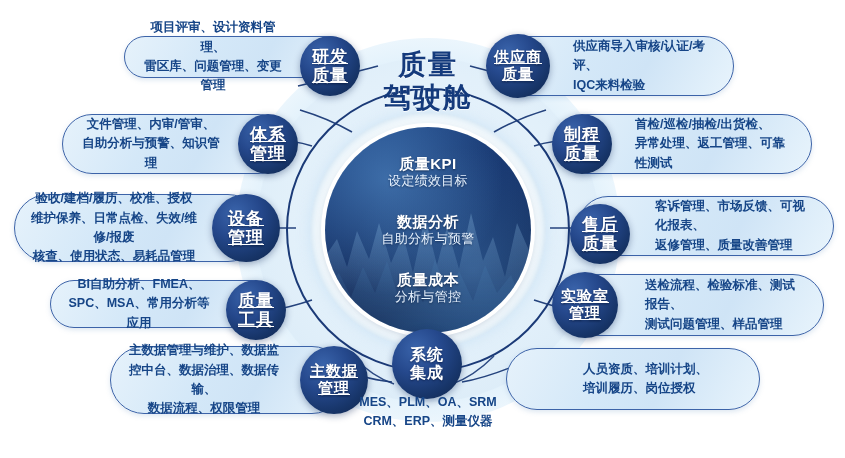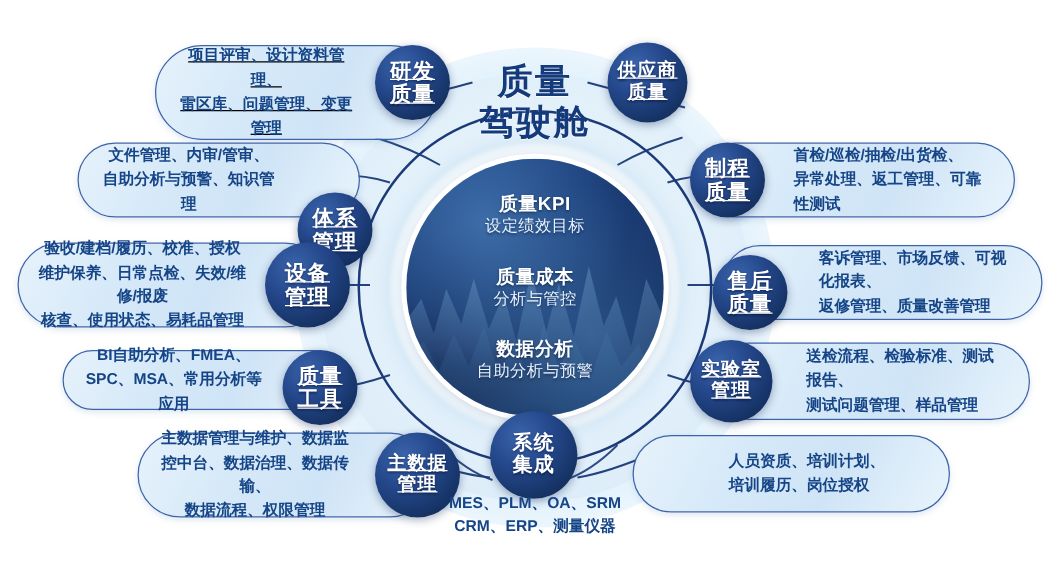--- a/index.html
+++ b/index.html
@@ -156,47 +156,47 @@
       </defs>
       <path d="M0 130 L12 112 L22 140 L32 104 L44 132 L54 96 L66 136 L78 108 L88 146 L100 90 L112 138 L122 100 L134 142 L146 86 L158 134 L168 110 L180 150 L192 96 L206 128 L206 206 L0 206 Z" fill="url(#wg)"></path>
       <path d="M0 160 L14 146 L26 170 L38 140 L50 166 L62 134 L74 172 L86 148 L98 176 L110 132 L122 168 L134 144 L148 174 L160 138 L172 166 L186 148 L198 178 L206 156 L206 206 L0 206 Z" fill="#6fb2e4" opacity=".22"></path>
     </svg>
     <div id="core-text">
       <div class="core-block">
         <div class="core-title">质量KPI</div>
         <div class="core-sub">设定绩效目标</div>
       </div>
       <div class="core-block">
+        <div class="core-title">数据分析</div>
+        <div class="core-sub">自助分析与预警</div>
+      </div>
+      <div class="core-block">
         <div class="core-title">质量成本</div>
         <div class="core-sub">分析与管控</div>
       </div>
-      <div class="core-block">
-        <div class="core-title">数据分析</div>
-        <div class="core-sub">自助分析与预警</div>
-      </div>
     </div>
   </div>
 
   <div id="heading">
     <div>质量</div>
     <div>驾驶舱</div>
   </div>
 
-  <div class="pill left" style="left:124px;top:36px;width:226px;height:76px;text-decoration:underline;">
+  <div class="pill left" style="left:124px;top:36px;width:226px;height:42px;">
     <div class="pill-text">项目评审、设计资料管理、
 雷区库、问题管理、变更管理</div>
   </div>
   <div class="badge b2" style="left: 300px; top: 36px; width: 60px; height: 60px; white-space: pre-line;">研发
 质量</div>
 
   <div class="pill left" style="left:62px;top:114px;width:226px;height:60px;">
     <div class="pill-text">文件管理、内审/管审、
 自助分析与预警、知识管理</div>
   </div>
-  <div class="badge b2" style="left: 238px; top: 114px; width: 60px; height: 60px; white-space: pre-line; margin-top: 40px;">体系
+  <div class="badge b2" style="left: 238px; top: 114px; width: 60px; height: 60px; white-space: pre-line;">体系
 管理</div>
 
   <div class="pill left" style="left:14px;top:194px;width:248px;height:68px;">
     <div class="pill-text">验收/建档/履历、校准、授权
 维护保养、日常点检、失效/维修/报废
 核查、使用状态、易耗品管理</div>
   </div>
   <div class="badge b2" style="left: 212px; top: 194px; width: 68px; height: 68px; white-space: pre-line;">设备
 管理</div>
 
@@ -208,20 +208,24 @@
 工具</div>
 
   <div class="pill left" style="left:110px;top:346px;width:236px;height:68px;">
     <div class="pill-text">主数据管理与维护、数据监
 控中台、数据治理、数据传输、
 数据流程、权限管理</div>
   </div>
   <div class="badge b3" style="left: 300px; top: 346px; width: 68px; height: 68px; white-space: pre-line;">主数据
 管理</div>
 
+  <div class="pill right" style="left:496px;top:36px;width:238px;height:60px;">
+    <div class="pill-text">供应商导入审核/认证/考评、
+IQC来料检验</div>
+  </div>
   <div class="badge b3" style="left: 486px; top: 34px; width: 64px; height: 64px; white-space: pre-line;">供应商
 质量</div>
 
   <div class="pill right" style="left:558px;top:114px;width:254px;height:60px;">
     <div class="pill-text">首检/巡检/抽检/出货检、
 异常处理、返工管理、可靠性测试</div>
   </div>
   <div class="badge b2" style="left: 552px; top: 114px; width: 60px; height: 60px; white-space: pre-line;">制程
 质量</div>
 

